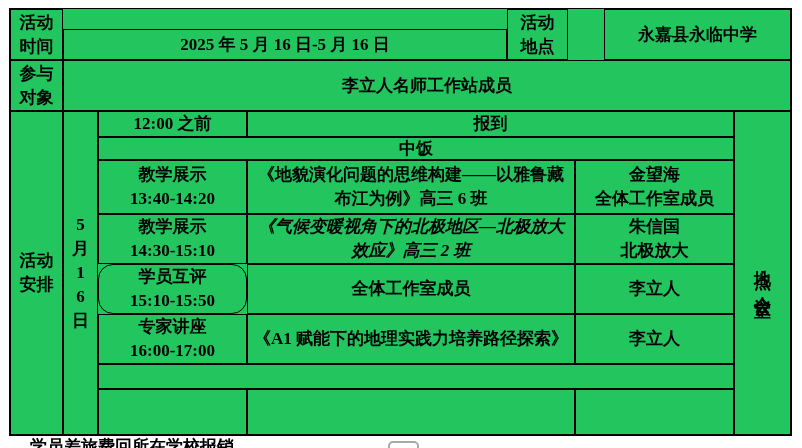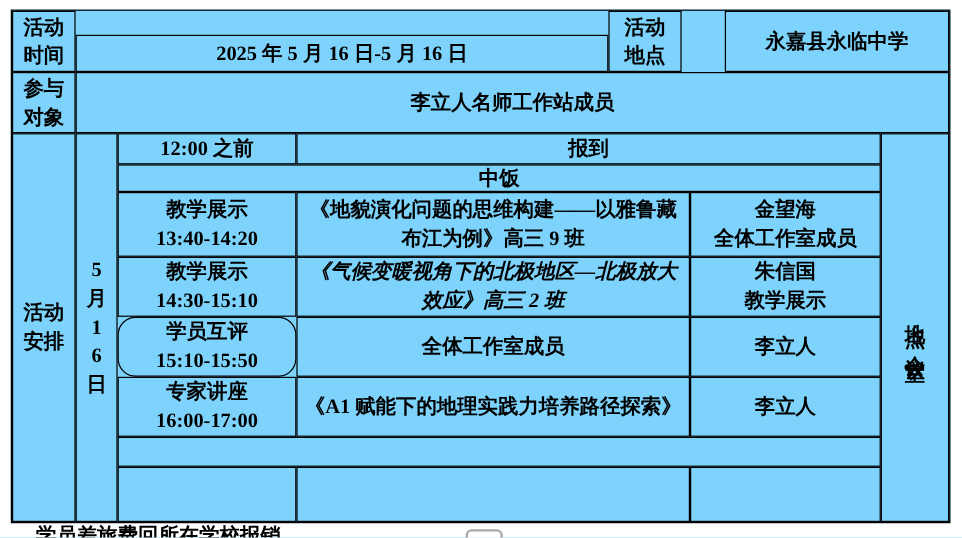--- a/index.html
+++ b/index.html
@@ -10,21 +10,21 @@
     color:#000;
   }
   .page{position:absolute;left:0;top:0;width:802px;height:448px;}
 
   .tbl{
     position:absolute;left:9px;top:8px;
     display:grid;
     grid-template-columns:53px 35px 149px 260px 61px 7px 159px 57px;
     grid-template-rows:51px 51px 26px 23px 54px 50px 50px 50px 25px 46px;
     border:1px solid #000;
-    background:#7dd3fc;
+    background:#22c55e;
   }
   .cell{
     border:1px solid #000;
     display:flex;align-items:center;justify-content:center;
     text-align:center;
     white-space:pre-line;
     overflow:hidden;
     font-weight:700;
     font-size:17px;line-height:24px;
   }
@@ -102,30 +102,30 @@
 日</div>
 
     <div class="cell c-r3-time">12:00 之前</div>
     <div class="cell c-r4-content">中饭</div>
 
     <div class="cell c-r3-content">报到</div>
 
     <div class="cell c-r5-time">教学展示
 13:40-14:20</div>
     <div class="cell c-r5-content">《地貌演化问题的思维构建——以雅鲁藏
-布江为例》高三 9 班</div>
+布江为例》高三 6 班</div>
     <div class="cell c-r5-person">金望海
 全体工作室成员</div>
 
     <div class="cell c-r6-time">教学展示
 14:30-15:10</div>
     <div class="cell c-r6-content">《气候变暖视角下的北极地区—北极放大
 效应》高三 2 班</div>
     <div class="cell c-r6-person">朱信国
-教学展示</div>
+北极放大</div>
 
     <div class="cell c-r7-time">学员互评
 15:10-15:50</div>
     <div class="cell c-r7-content">全体工作室成员</div>
     <div class="cell c-r7-person">李立人</div>
 
     <div class="cell c-r8-time">专家讲座
 16:00-17:00</div>
     <div class="cell c-r8-content">《A1 赋能下的地理实践力培养路径探索》</div>
     <div class="cell c-r8-person">李立人</div>

